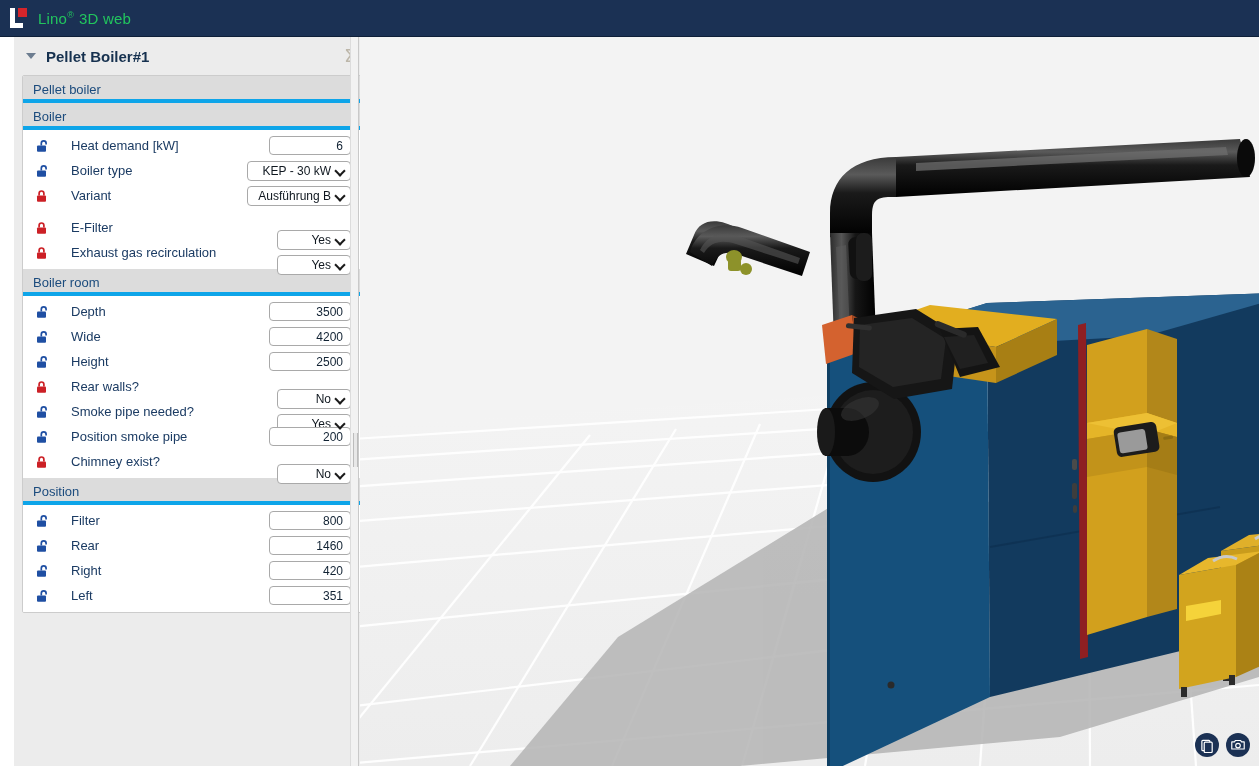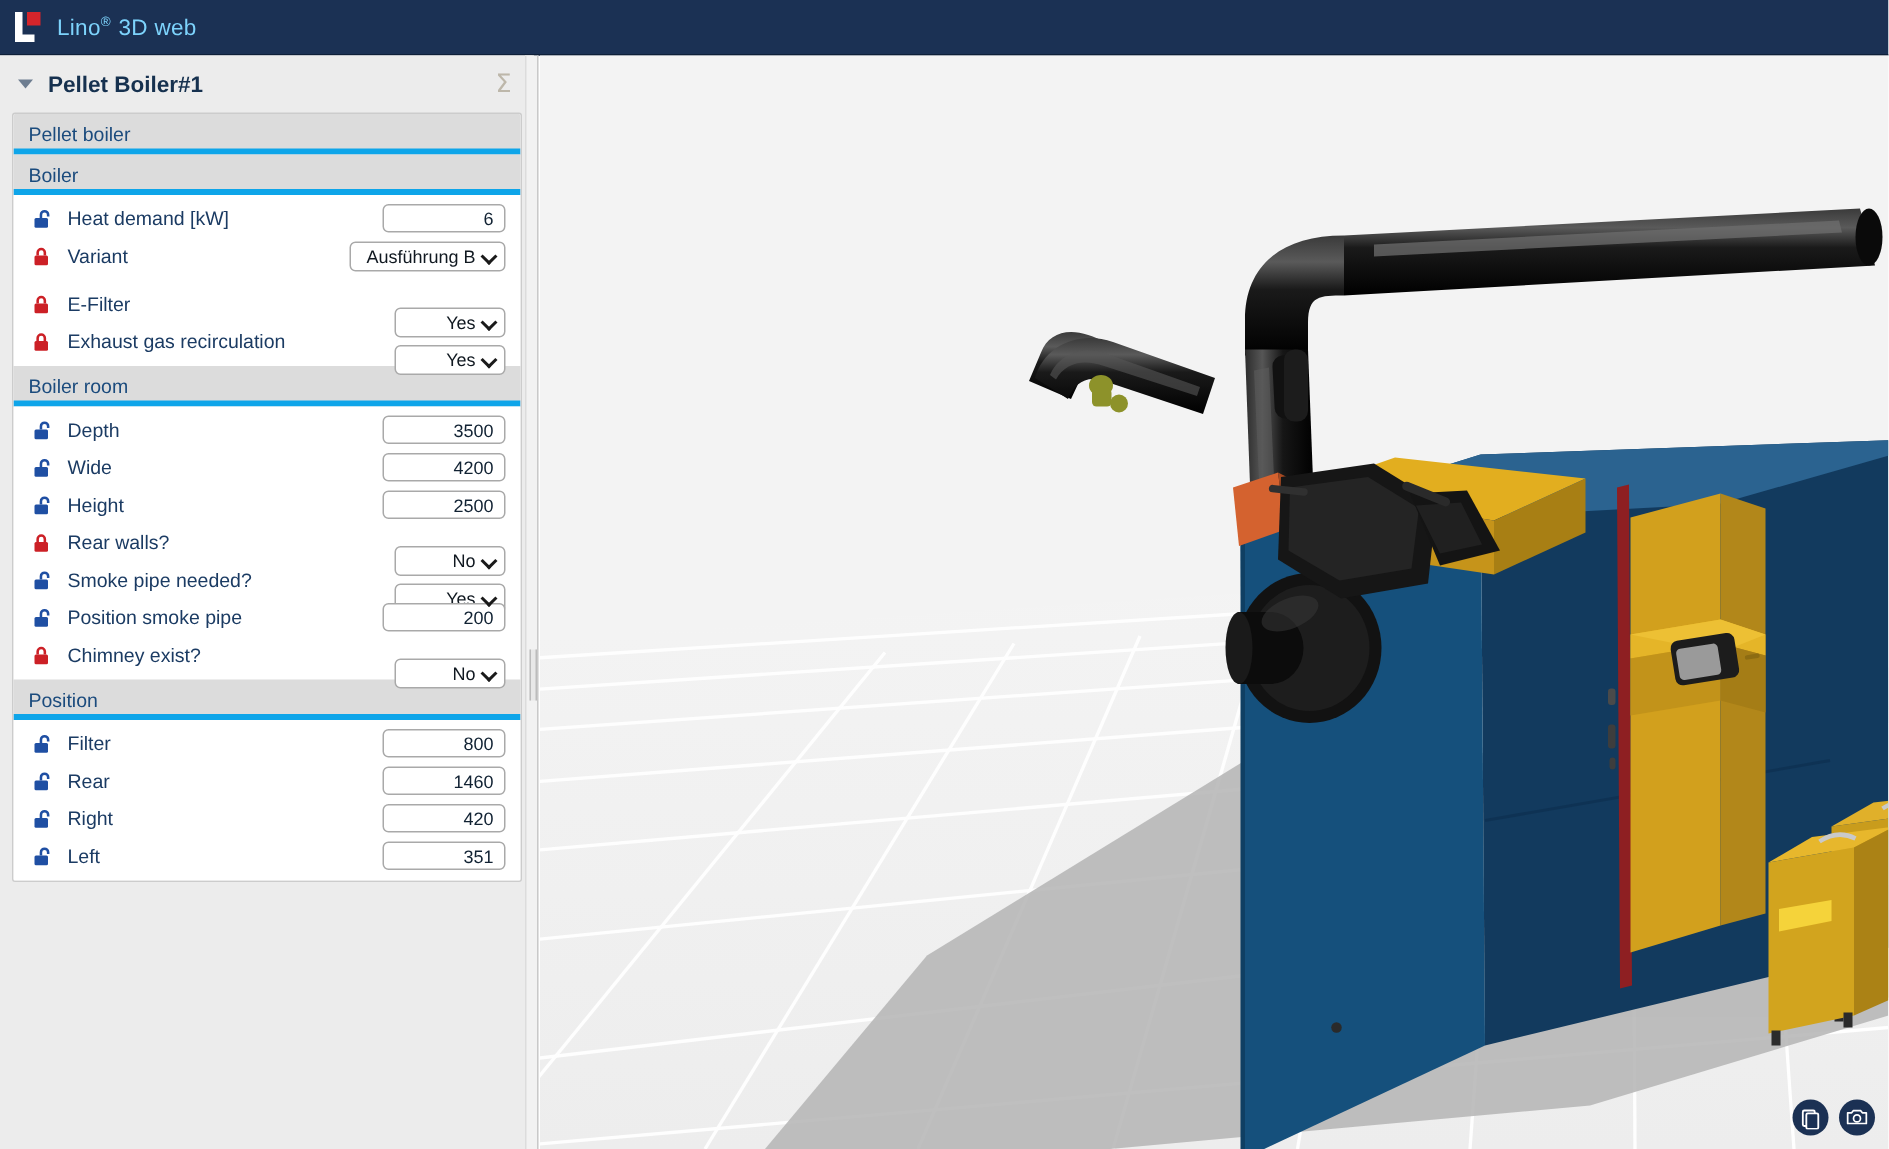--- a/index.html
+++ b/index.html
@@ -35,29 +35,29 @@
   }
   .logo-mark .l-foot {
     position: absolute; left: 2px; top: 16px;
     width: 13px; height: 5px; background: #ffffff;
   }
   .logo-mark .sq {
     position: absolute; left: 10px; top: 1px;
     width: 9px; height: 9px; background: #d5252b;
   }
   .app-title {
-    color: #7dd3fc; font-size: 15px; letter-spacing: .2px;
+    color: #22c55e; font-size: 15px; letter-spacing: .2px;
     white-space: nowrap;
   }
   .app-title .reg { font-size: 9px; vertical-align: super; }
   .app-title .sub { margin-left: 5px; }
 
   
   .leftpanel {
-    position: absolute; left: 0; top: 37px;
+    position: absolute; left: 14px; top: 37px;
     width: 356px; height: 729px;
     background: #ececec;
     border-right: 1px solid #c8c8c8;
   }
   .panel-header {
     height: 38px;
     display: flex; align-items: center;
     padding: 0 10px 0 12px;
     background: #ececec;
   }
@@ -96,21 +96,21 @@
     line-height: 17px;
     border-bottom: 4px solid #0ea5e9;
   }
   .group-title.sub { font-weight: normal; }
 
   .rows { background: #ffffff; padding: 3px 0 4px 0; }
 
   .row {
     display: flex; align-items: center;
     height: 25px;
-    padding-left: 12px; padding-right: 10px;
+    padding-left: 12px; padding-right: 10px; gap: 12px;
   }
   .lock {
     width: 14px; height: 14px;
     flex: 0 0 auto;
     margin-right: 10px;
     position: relative;
   }
   .lock svg { display: block; }
   .row-label {
     font-size: 13px; color: #1b3b63;
@@ -224,20 +224,33 @@
           <div class="rows">
             <div class="row">
               <span class="lock">
                 <svg width="14" height="14" viewBox="0 0 14 14">
                   <path d="M6.3 6.4 V4.2 a2.4 2.4 0 0 1 4.8 0 V5.4" fill="none" stroke="#1f4fa3" stroke-width="1.7"></path>
                   <rect x="2" y="6.4" width="9" height="6.4" rx="1" fill="#1f4fa3"></rect>
                 </svg>
               </span>
               <span class="row-label">Heat demand [kW]</span>
               <input class="field" type="text" value="6" style="">
+            </div>
+            <div class="row">
+              <span class="lock">
+                <svg width="14" height="14" viewBox="0 0 14 14">
+                  <path d="M6.3 6.4 V4.2 a2.4 2.4 0 0 1 4.8 0 V5.4" fill="none" stroke="#1f4fa3" stroke-width="1.7"></path>
+                  <rect x="2" y="6.4" width="9" height="6.4" rx="1" fill="#1f4fa3"></rect>
+                </svg>
+              </span>
+              <span class="row-label">Boiler type</span>
+              <div class="select w-med">
+                <span>KEP - 30 kW</span>
+                <span class="chev"></span>
+              </div>
             </div>
             <div class="row">
               <span class="lock">
                 <svg width="14" height="14" viewBox="0 0 14 14">
                   <path d="M4.1 6.4 V4.4 a2.4 2.4 0 0 1 4.8 0 V6.4" fill="none" stroke="#cc2026" stroke-width="1.7"></path>
                   <rect x="2" y="6.4" width="9" height="6.4" rx="1" fill="#cc2026"></rect>
                 </svg>
               </span>
               <span class="row-label">Variant</span>
               <div class="select w-med">

